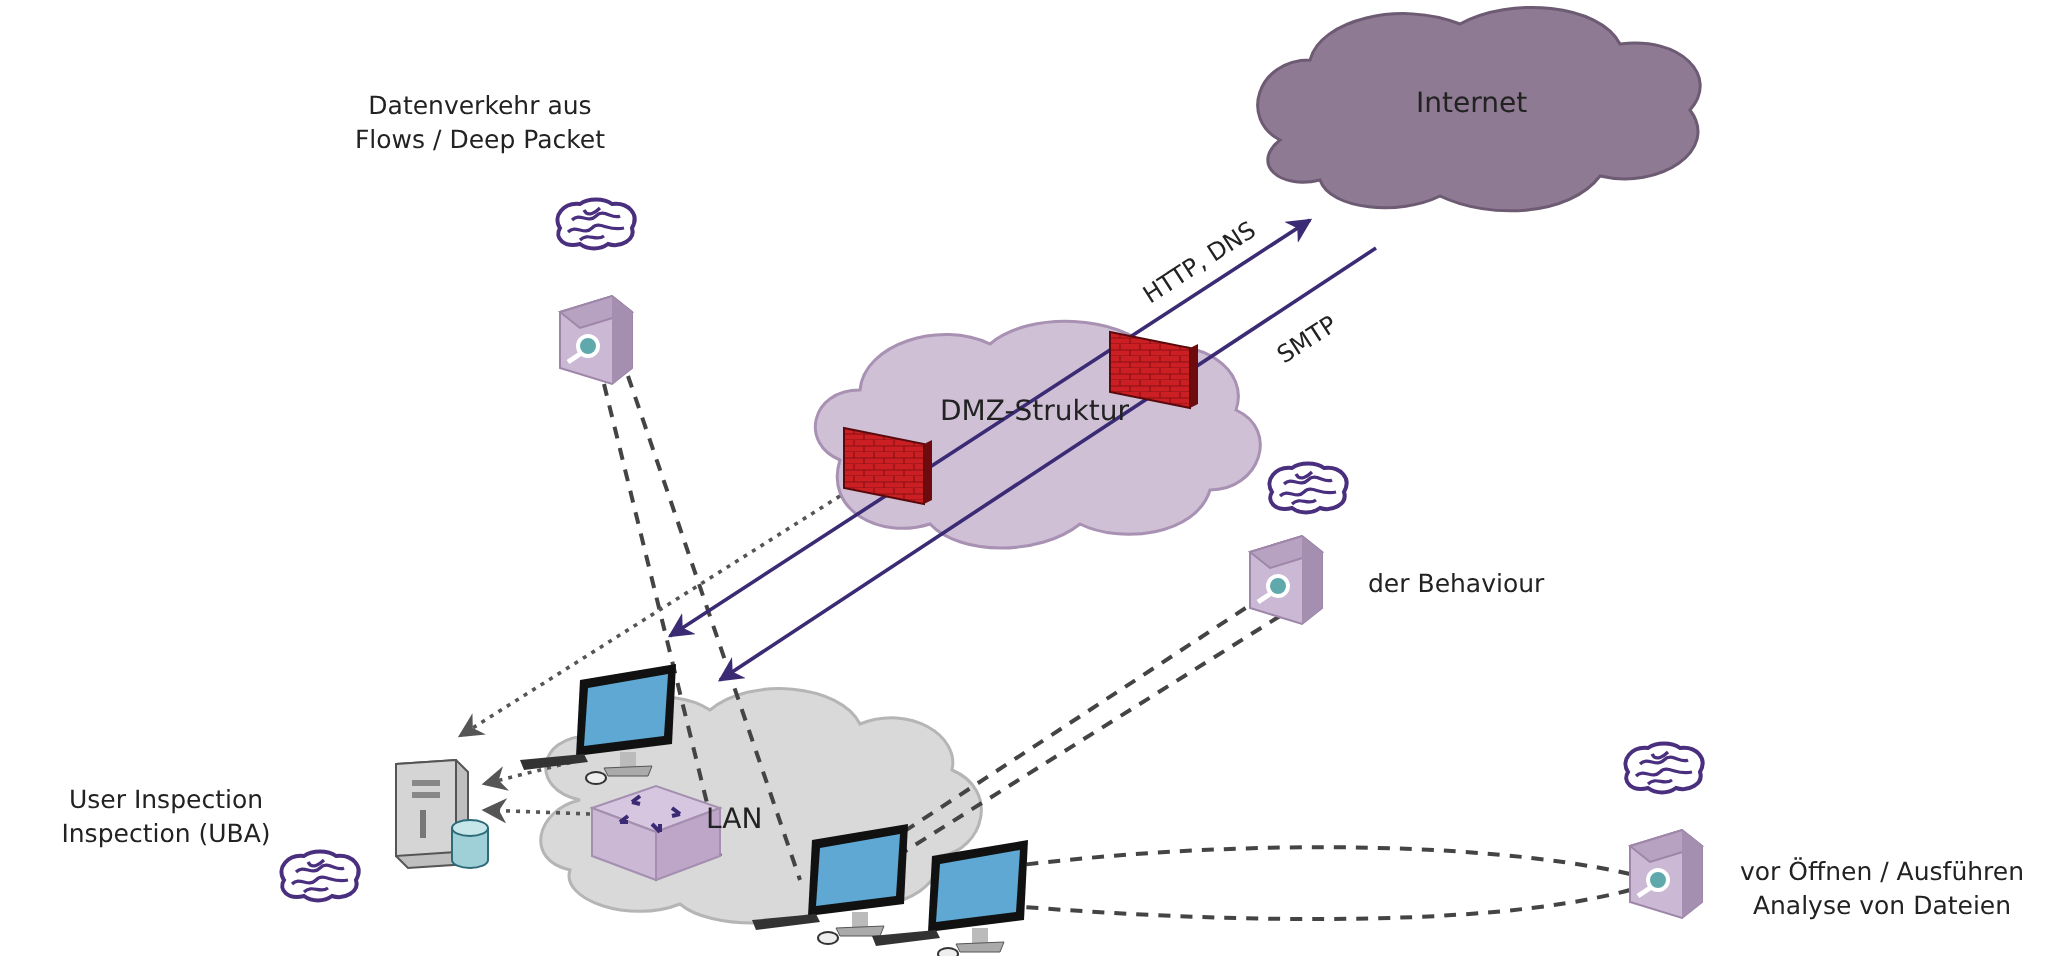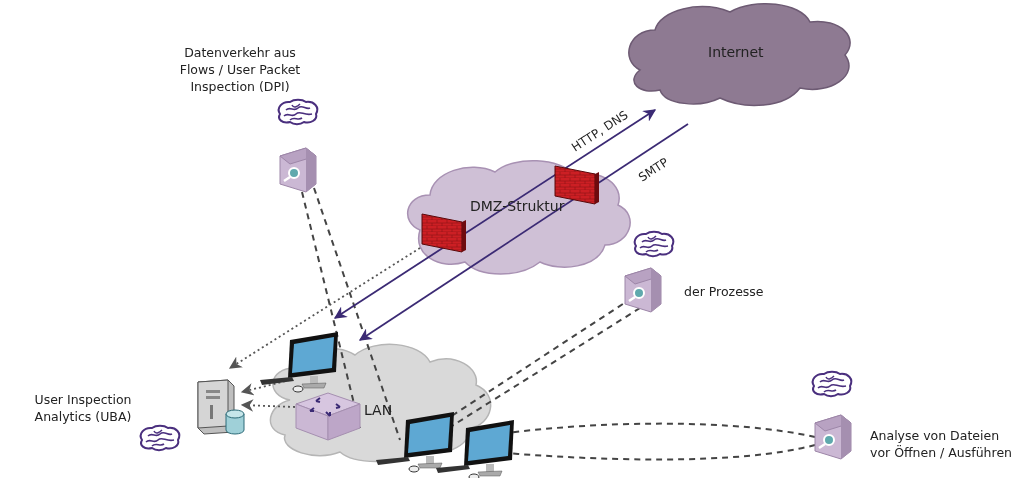--- a/index.html
+++ b/index.html
@@ -1,20 +1,20 @@
 <!DOCTYPE html>
 <html><head>
 <meta charset="utf-8">
 <style>
   html, body { margin: 0; padding: 0; background: #ffffff; }
   body { width: 1024px; height: 478px; overflow: hidden; position: relative;
          font-family: "DejaVu Sans", "Liberation Sans", sans-serif; }
   svg#diagram { position: absolute; left: 0; top: 0; }
-  .lbl { position: absolute; font-size: 12.5px; color: #222; line-height: 17px; white-space: nowrap; }
-  .lbl.center { text-align: center; }
+  .lbl { position: absolute; font-size: 12.5px; color: #222; line-height: 17px; white-space: nowrap; text-align: center; }
+  .lbl.center { }
   .lbl.cloudlbl { font-size: 14px; color: #222; }
 </style>
 </head>
 <body>
 
 <svg id="diagram" width="1024" height="478" viewBox="0 0 1024 478">
   <defs>
     <marker id="arrowPurple" viewBox="0 0 10 10" refX="9" refY="5" markerWidth="7" markerHeight="7" orient="auto-start-reverse">
       <path d="M0,0 L10,5 L0,10 L3,5 z" fill="#3b2a74"></path>
     </marker>
@@ -122,33 +122,32 @@
   <use href="#pc" x="286" y="336"></use>
   <use href="#pc" x="402" y="416"></use>
   <use href="#pc" x="462" y="424"></use>
 
   <text x="0" y="0" font-size="12" fill="#222" font-family="DejaVu Sans, sans-serif" transform="translate(575,152) rotate(-33)">HTTP, DNS</text>
   <text x="0" y="0" font-size="12" fill="#222" font-family="DejaVu Sans, sans-serif" transform="translate(642,182) rotate(-33)">SMTP</text>
 </svg>
 
 <div class="lbl center" style="left:150px; top:44px; width:180px;">
   <div>Datenverkehr aus</div>
-  <div>Flows / User Packet</div>
-  <div>Inspection (DPI)</div>
+  <div>Flows / Deep Packet</div>
 </div>
 
 <div class="lbl center" style="left:28px; top:391px; width:110px;">
   <div>User Inspection</div>
-  <div>Analytics (UBA)</div>
+  <div>Inspection (UBA)</div>
 </div>
 
 <div class="lbl" style="left:684px; top:283px;">
-  <div>der Prozesse</div>
+  <div>der Behaviour</div>
 </div>
 
 <div class="lbl" style="left:870px; top:427px;">
+  <div>vor Öffnen / Ausführen</div>
   <div>Analyse von Dateien</div>
-  <div>vor Öffnen / Ausführen</div>
 </div>
 
 <div class="lbl cloudlbl" style="left:708px; top:44px;">Internet</div>
 <div class="lbl cloudlbl" style="left:470px; top:198px;">DMZ-Struktur</div>
-<div class="lbl cloudlbl" style="left:364px; top:402px;">LAN</div>
+<div class="lbl cloudlbl" style="left:353px; top:402px;">LAN</div>
 
 </body></html>

